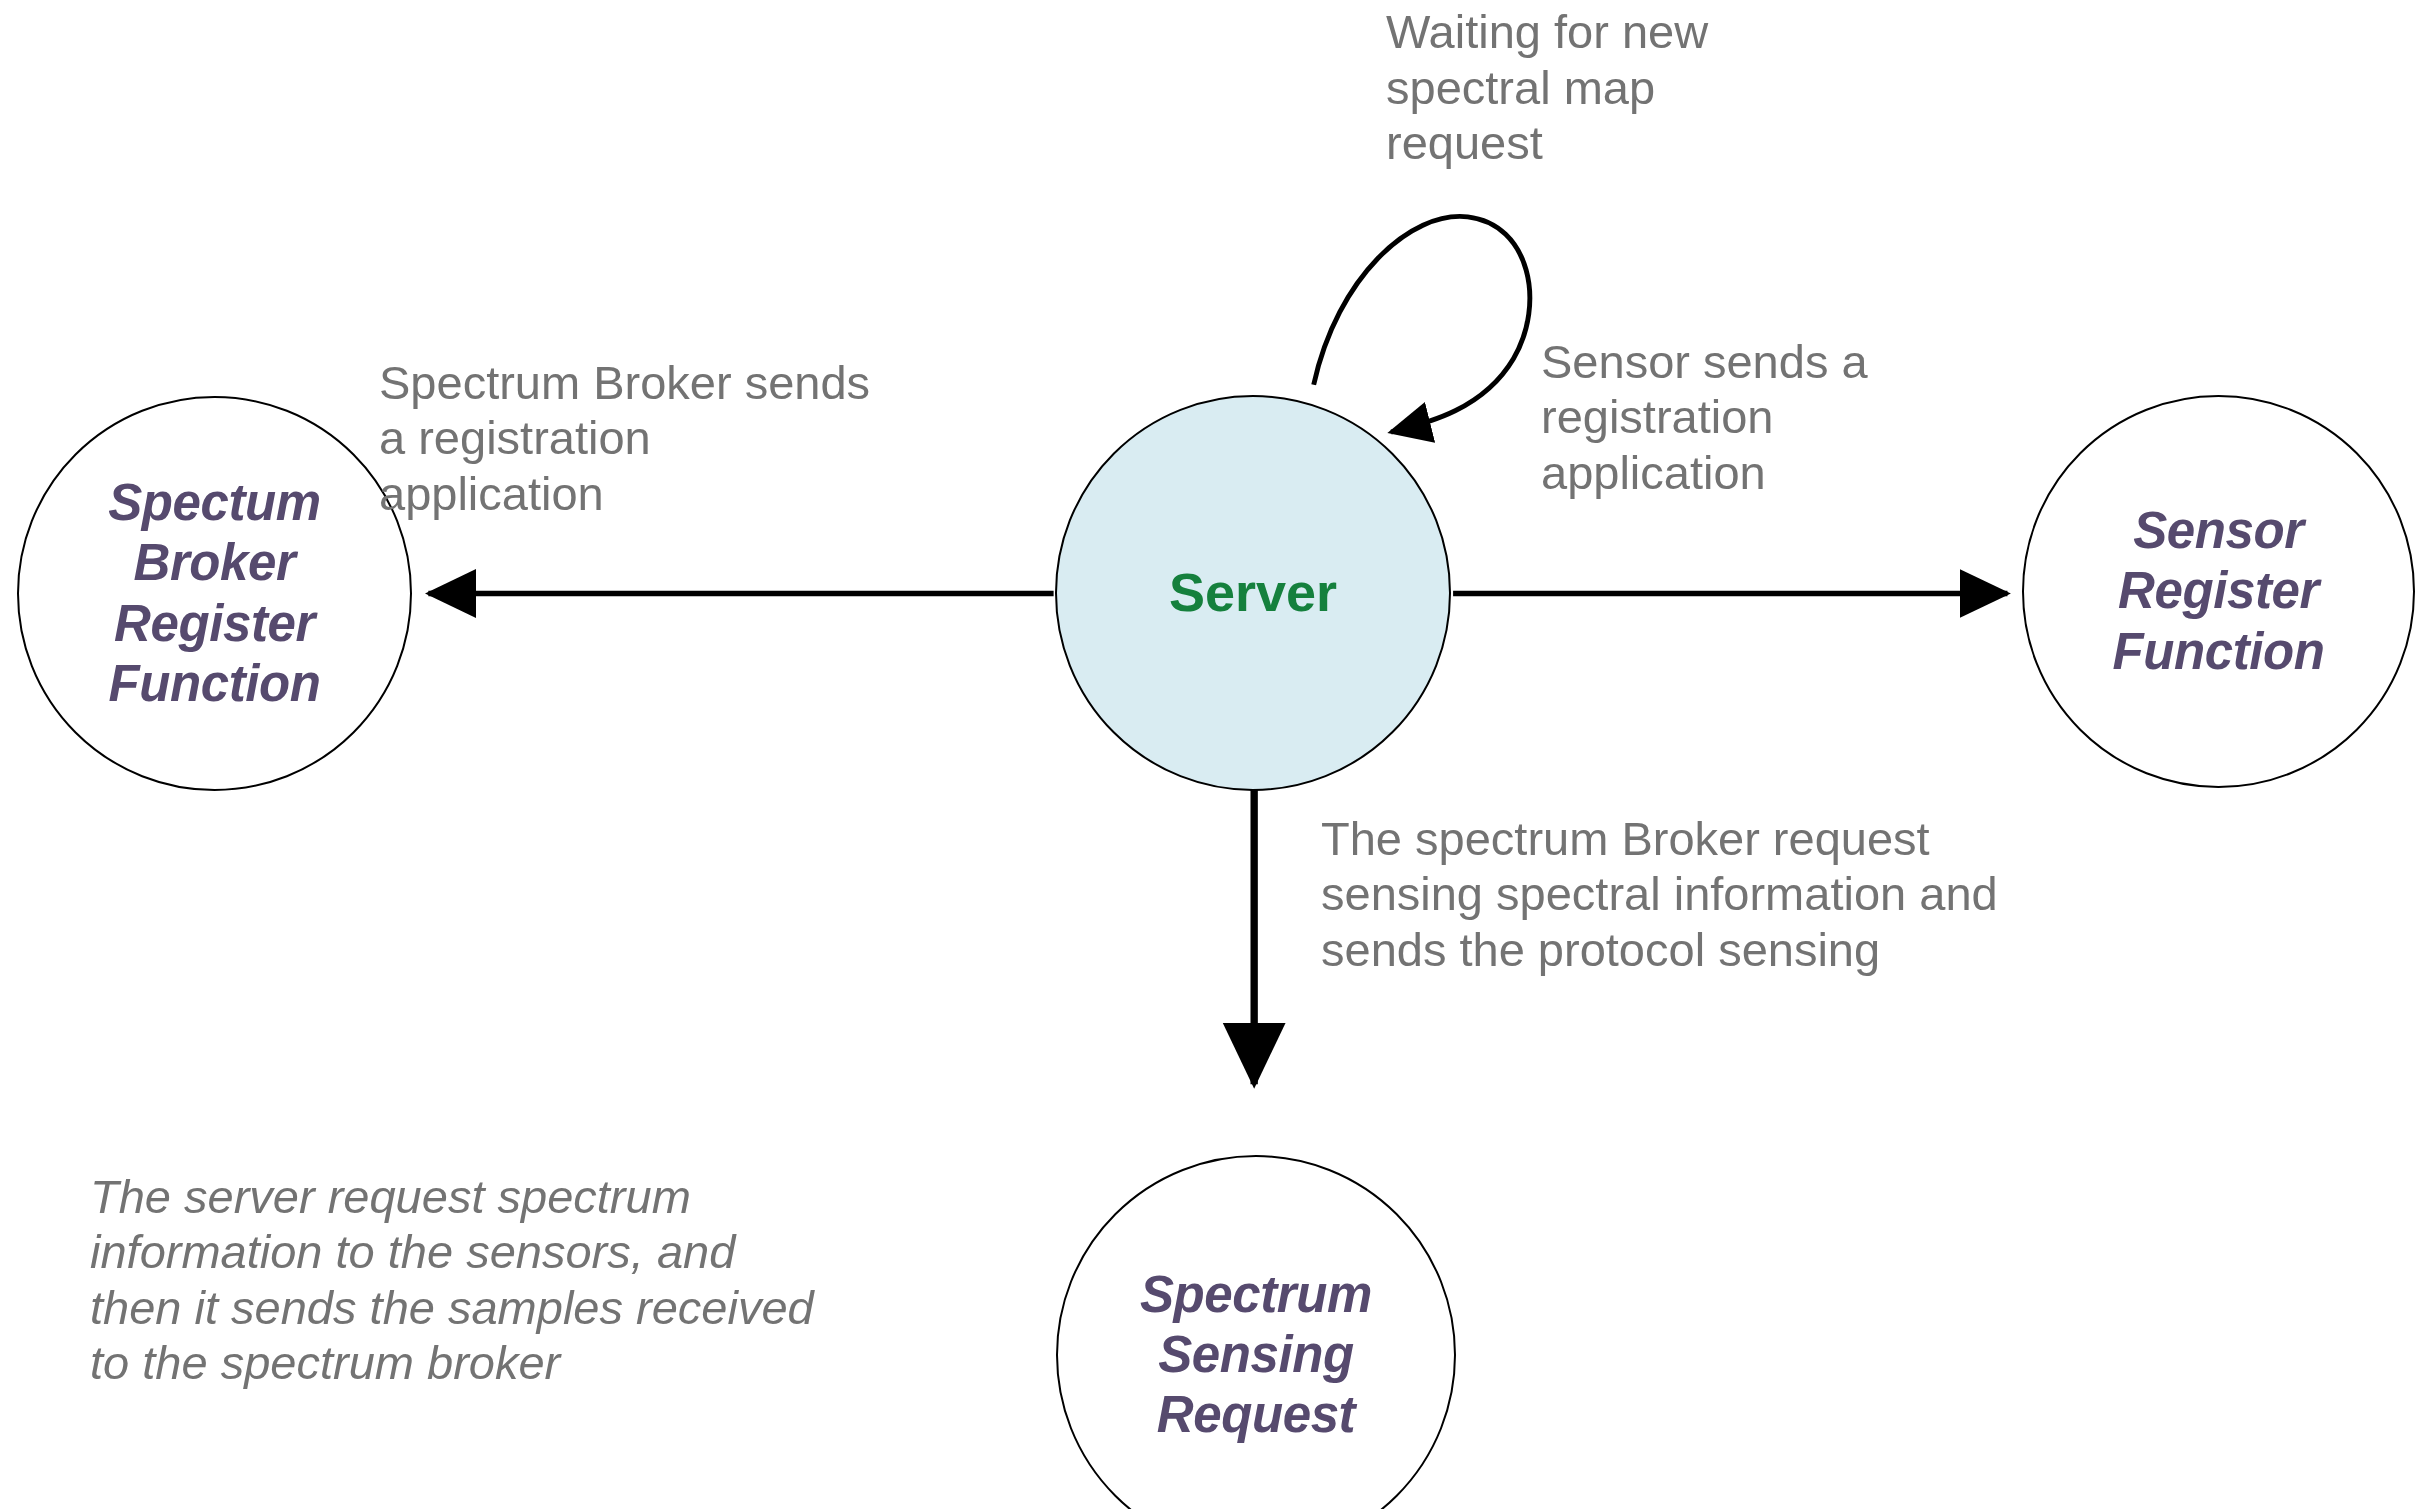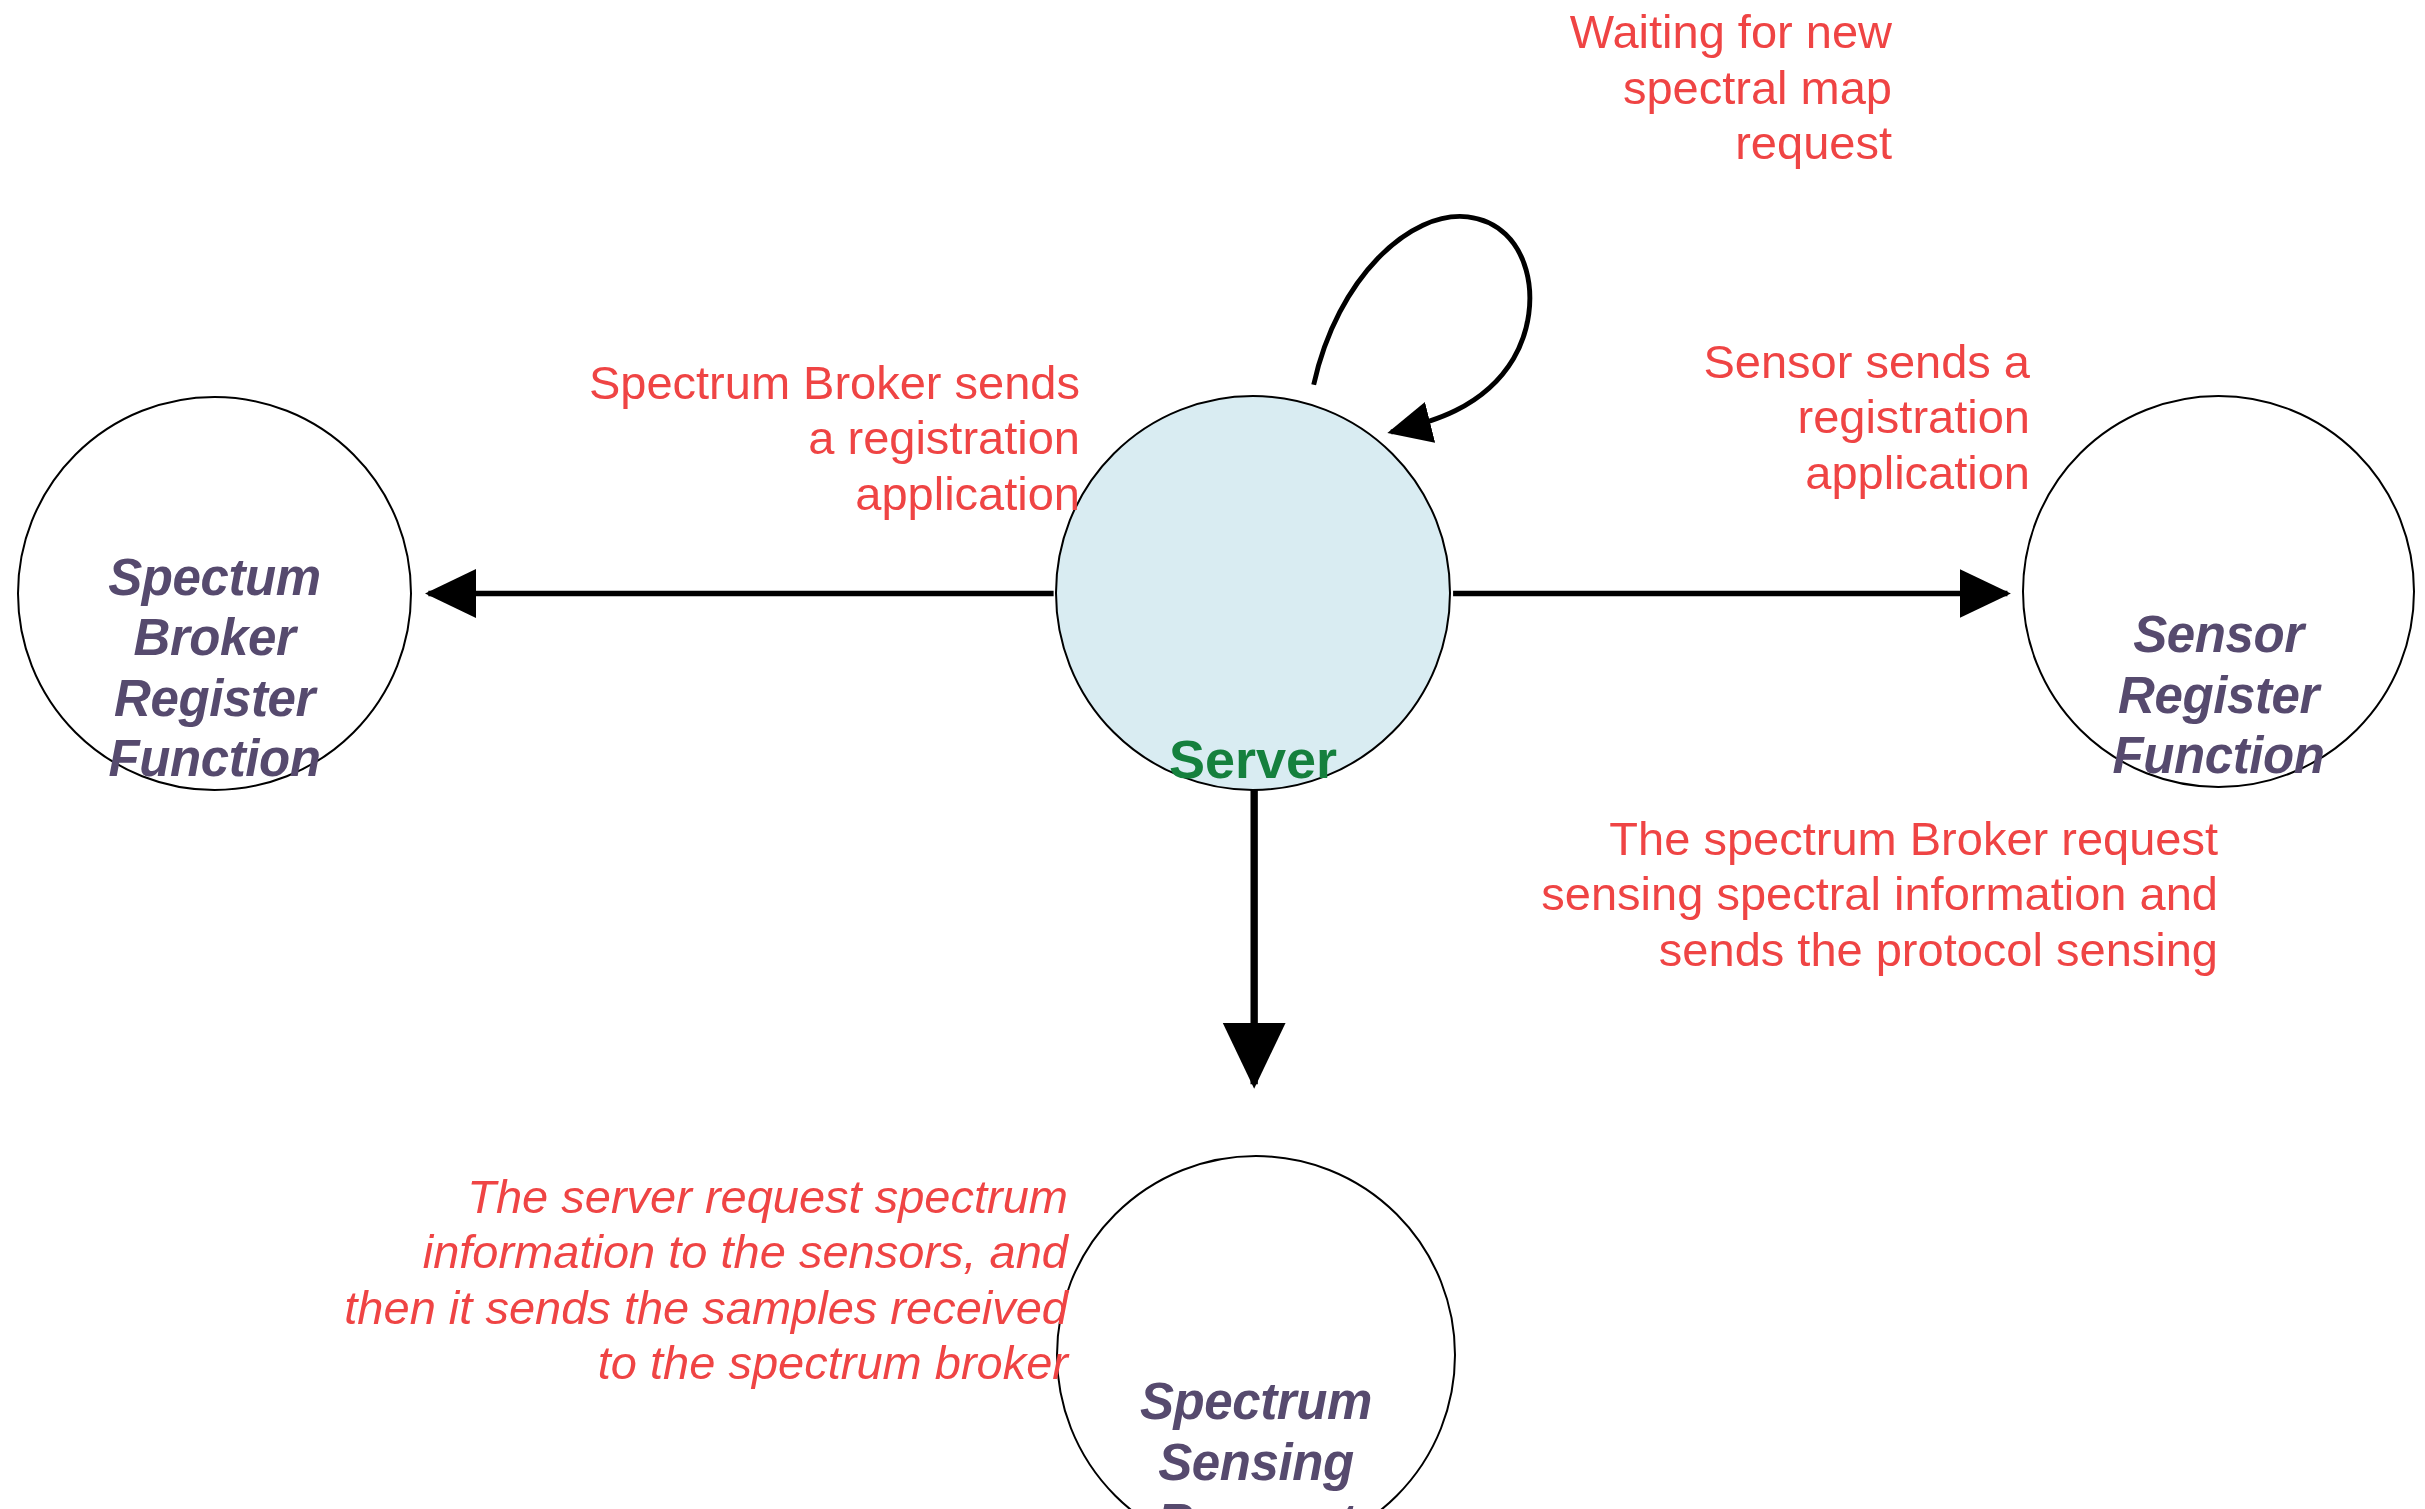--- a/index.html
+++ b/index.html
@@ -24,21 +24,21 @@
     height: 1509px;
   }
 
   
   .node {
     position: absolute;
     border-radius: 50%;
     border: 2.4px solid #000000;
     box-sizing: border-box;
     display: flex;
-    align-items: flex-end;
+    align-items: center;
     justify-content: center;
     text-align: center;
   }
   .node-plain { background: #ffffff; }
   .node-server { background: #d9ecf2; }
 
   .node-label-purple {
     color: #564a6e;
     font-weight: bold;
     font-style: italic;
@@ -50,24 +50,24 @@
     color: #15803d;
     font-weight: bold;
     font-style: normal;
     font-size: 54px;
     line-height: 1.1;
   }
 
   
   .edge-label {
     position: absolute;
-    color: #ef4444;
+    color: #737373;
     font-size: 47px;
     line-height: 1.18;
-    text-align: right;
+    text-align: left;
     white-space: pre-line;
   }
   .edge-label.italic {
     font-style: italic;
     margin-top: 32px;
   }
 
   
   #label-self-loop      { left: 1386px; top: 4.1px;    width: 506px; }
   #label-left-edge      { left: 379px;  top: 355px;  width: 701px; }

